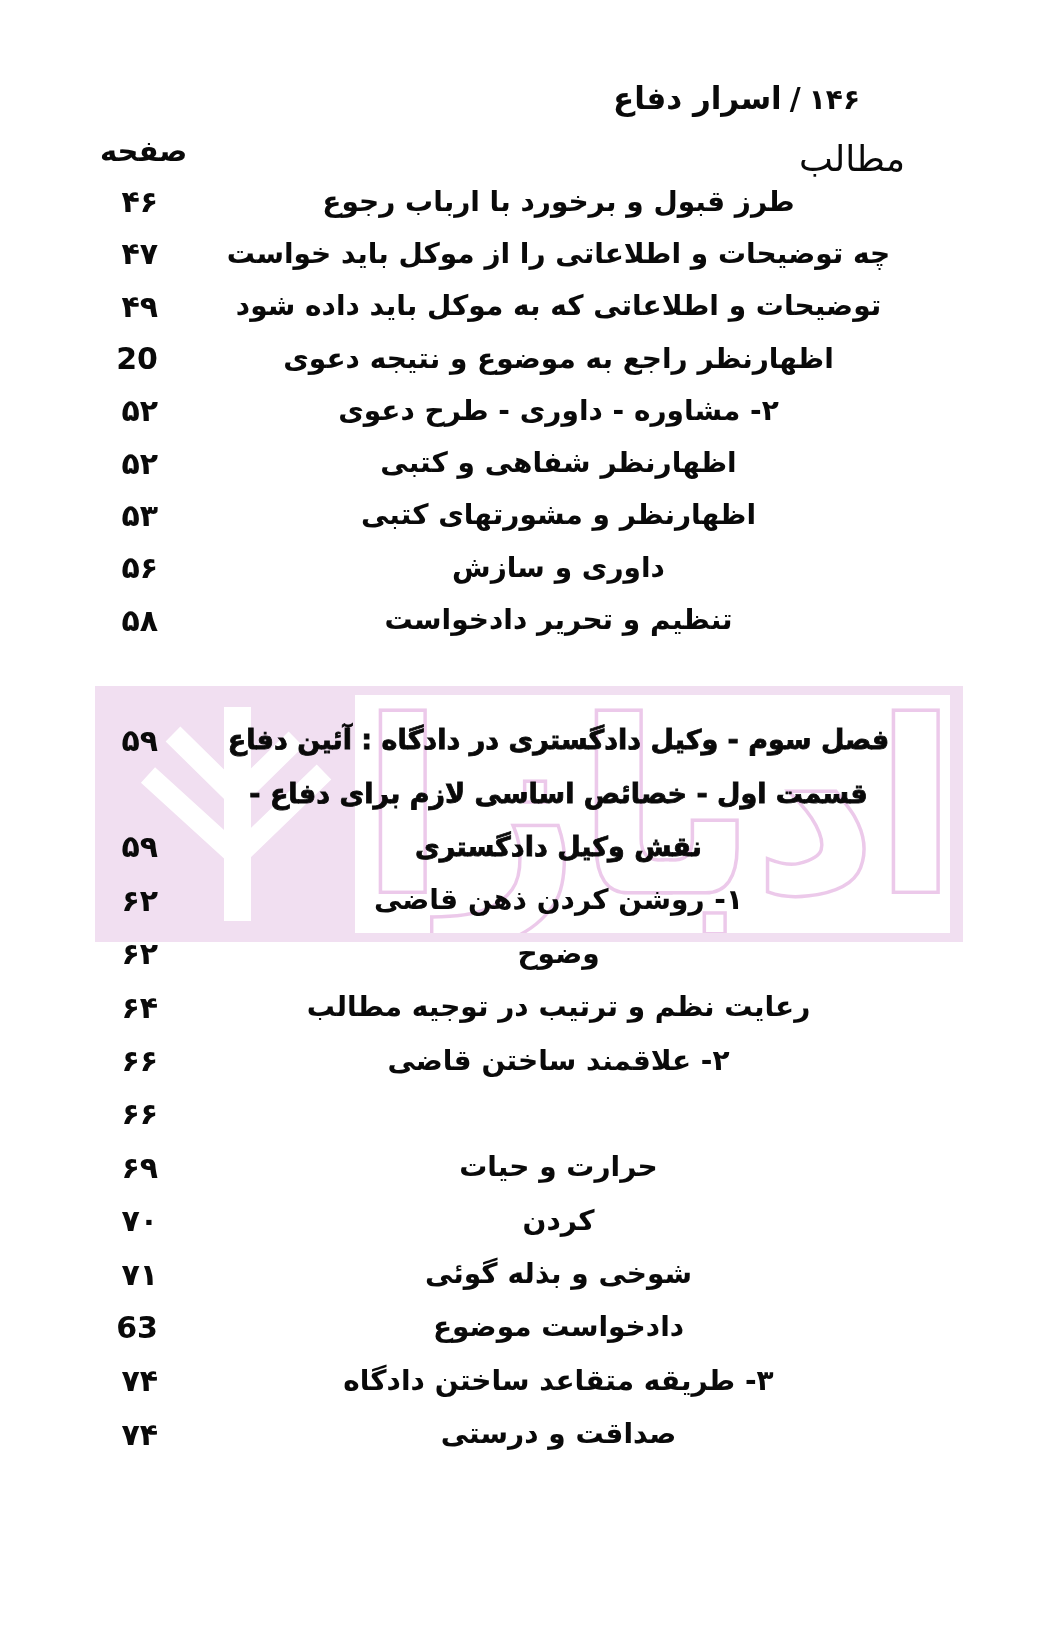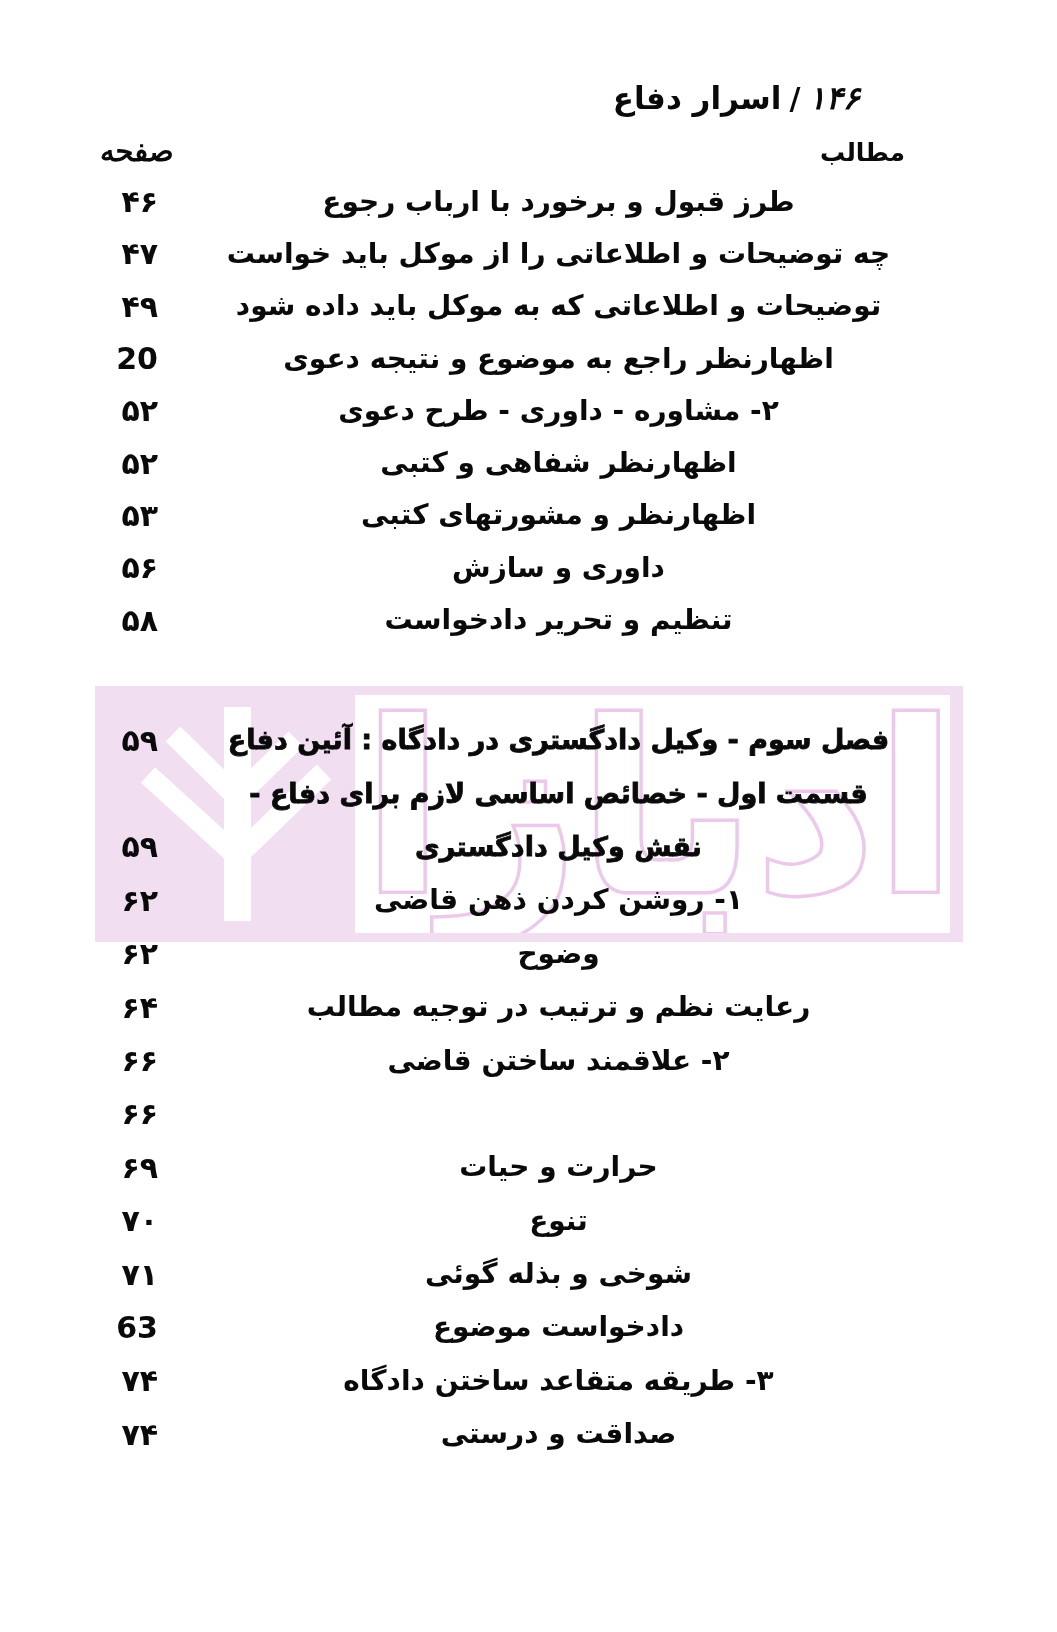--- a/index.html
+++ b/index.html
@@ -36,33 +36,32 @@
   }
 
   
   .header-line{
     position:absolute;top:74px;right:197px;
     height:48px;line-height:48px;
     white-space:nowrap;
     font-weight:bold;
     z-index:2;
   }
-  .hnum{font-size:32px;letter-spacing:2px;font-style:italic;}
+  .hnum{font-size:28px;letter-spacing:2px;}
   .hsep{font-size:30px;padding:0 8px;}
   .htitle{font-size:31px;}
   .contents-label{
     position:absolute;top:138px;right:152px;
-    font-size:25px;font-weight:bold;
+    font-size:36px;font-weight:normal;
     z-index:2;
   }
   .page-col-label{
     position:absolute;top:134px;left:100px;
     font-size:29px;font-weight:bold;
     z-index:2;
-    font-family:Liberation Serif, serif;
   }
 
   
   .toc-block{position:absolute;left:0;right:0;z-index:1;}
   .toc-a{top:175px;}
   .toc-b{top:713px;}
   .toc-row{position:relative;}
   .toc-a .toc-row{height:52.3px;}
   .toc-b .toc-row{height:53.4px;}
   .topic{
@@ -176,21 +175,21 @@
         <div class="pnum">۶۶</div>
       </div>
       <div class="toc-row">
         <div class="pnum">۶۶</div>
       </div>
       <div class="toc-row">
         <div class="topic">حرارت و حیات</div>
         <div class="pnum">۶۹</div>
       </div>
       <div class="toc-row">
-        <div class="topic">تنوع</div>
+        <div class="topic">کردن</div>
         <div class="pnum">۷۰</div>
       </div>
       <div class="toc-row">
         <div class="topic">شوخی و بذله گوئی</div>
         <div class="pnum">۷۱</div>
       </div>
       <div class="toc-row">
         <div class="topic">دادخواست موضوع</div>
         <div class="pnum">63</div>
       </div>

